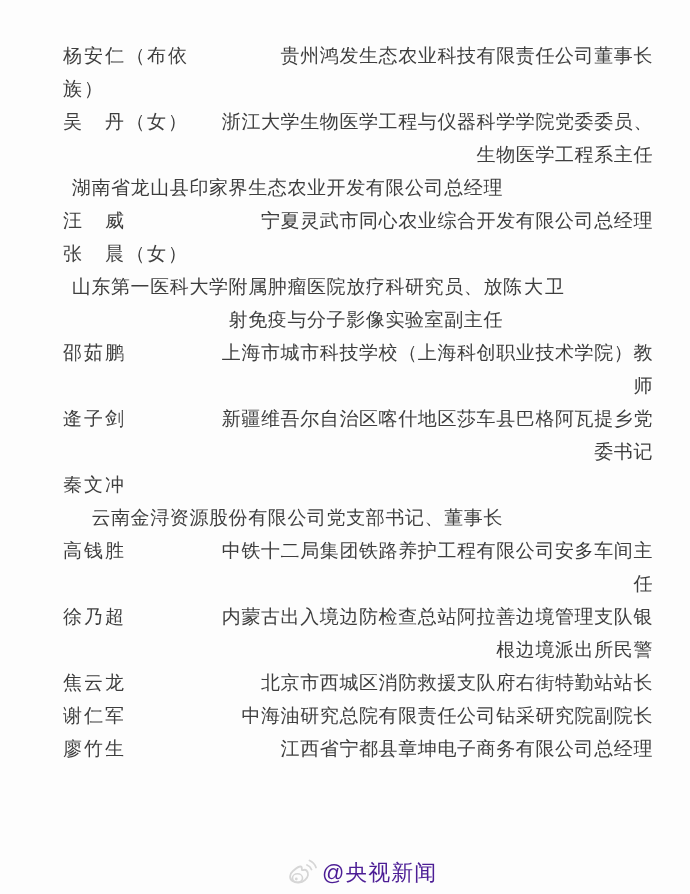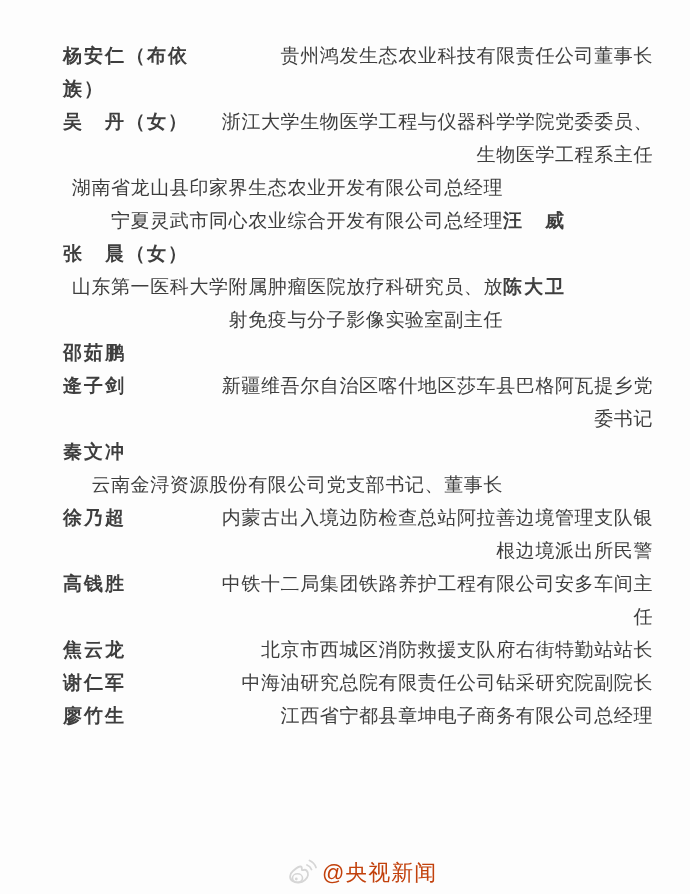--- a/index.html
+++ b/index.html
@@ -29,40 +29,39 @@
     line-height: 33px;
     color: #3e3e3e;
     word-break: normal;
     line-break: strict;
   }
   .cell.name {
     width: 140px;
     margin-right: 10px;
     letter-spacing: 2px;
     flex: none;
-    font-weight: bold;
   }
   .cell.desc {
     width: 440px;
     letter-spacing: 0.6px;
     flex: none;
     text-align: right;
   }
   .watermark {
     position: absolute;
     left: 285px;
     top: 858px;
     display: flex;
     align-items: center;
     gap: 4px;
   }
   .watermark .wm-text {
     font-size: 22px;
     letter-spacing: 1px;
-    color: #c2410c;
+    color: #4c1d95;
     font-family: "Liberation Sans", sans-serif;
   }
   .wm-icon svg {
     display: block;
   }
 </style>
 </head>
 <body>
 
 <div class="doc-list">
@@ -74,58 +73,59 @@
   <div class="row">
     <div class="cell name">吴　丹（女）</div>
     <div class="cell desc">浙江大学生物医学工程与仪器科学学院党委委员、生物医学工程系主任</div>
   </div>
 
   <div class="row">
     <div class="cell desc">湖南省龙山县印家界生态农业开发有限公司总经理</div>
   </div>
 
   <div class="row">
+    <div class="cell name">汪　威</div>
     <div class="cell desc">宁夏灵武市同心农业综合开发有限公司总经理</div>
-    <div class="cell name">汪　威</div>
   </div>
 
   <div class="row">
     <div class="cell name">张　晨（女）</div>
   </div>
 
   <div class="row">
     <div class="cell desc">山东第一医科大学附属肿瘤医院放疗科研究员、放射免疫与分子影像实验室副主任</div>
     <div class="cell name">陈大卫</div>
   </div>
 
   <div class="row">
     <div class="cell name">邵茹鹏</div>
+    <div class="cell desc">上海市城市科技学校（上海科创职业技术学院）教师</div>
   </div>
 
   <div class="row">
     <div class="cell name">逄子剑</div>
     <div class="cell desc">新疆维吾尔自治区喀什地区莎车县巴格阿瓦提乡党委书记</div>
   </div>
 
   <div class="row">
     <div class="cell name">秦文冲</div>
   </div>
 
   <div class="row">
     <div class="cell desc">云南金浔资源股份有限公司党支部书记、董事长</div>
   </div>
 
   <div class="row">
-    <div class="cell name">徐乃超</div>
-    <div class="cell desc">内蒙古出入境边防检查总站阿拉善边境管理支队银根边境派出所民警</div>
+    <div class="cell name">高钱胜</div>
+    <div class="cell desc">中铁十二局集团铁路养护工程有限公司安多车间主任</div>
   </div>
 
   <div class="row">
-    <div class="cell name">高钱胜</div>
-    <div class="cell desc">中铁十二局集团铁路养护工程有限公司安多车间主任</div>
+    <div class="cell name">徐乃超</div>
+    <div class="cell desc">内蒙古出入境边防检查总站阿拉善边境管理支队银根边境派出所民警</div>
   </div>
 
   <div class="row">
     <div class="cell name">焦云龙</div>
     <div class="cell desc">北京市西城区消防救援支队府右街特勤站站长</div>
   </div>
 
   <div class="row">
     <div class="cell name">谢仁军</div>
     <div class="cell desc">中海油研究总院有限责任公司钻采研究院副院长</div>

